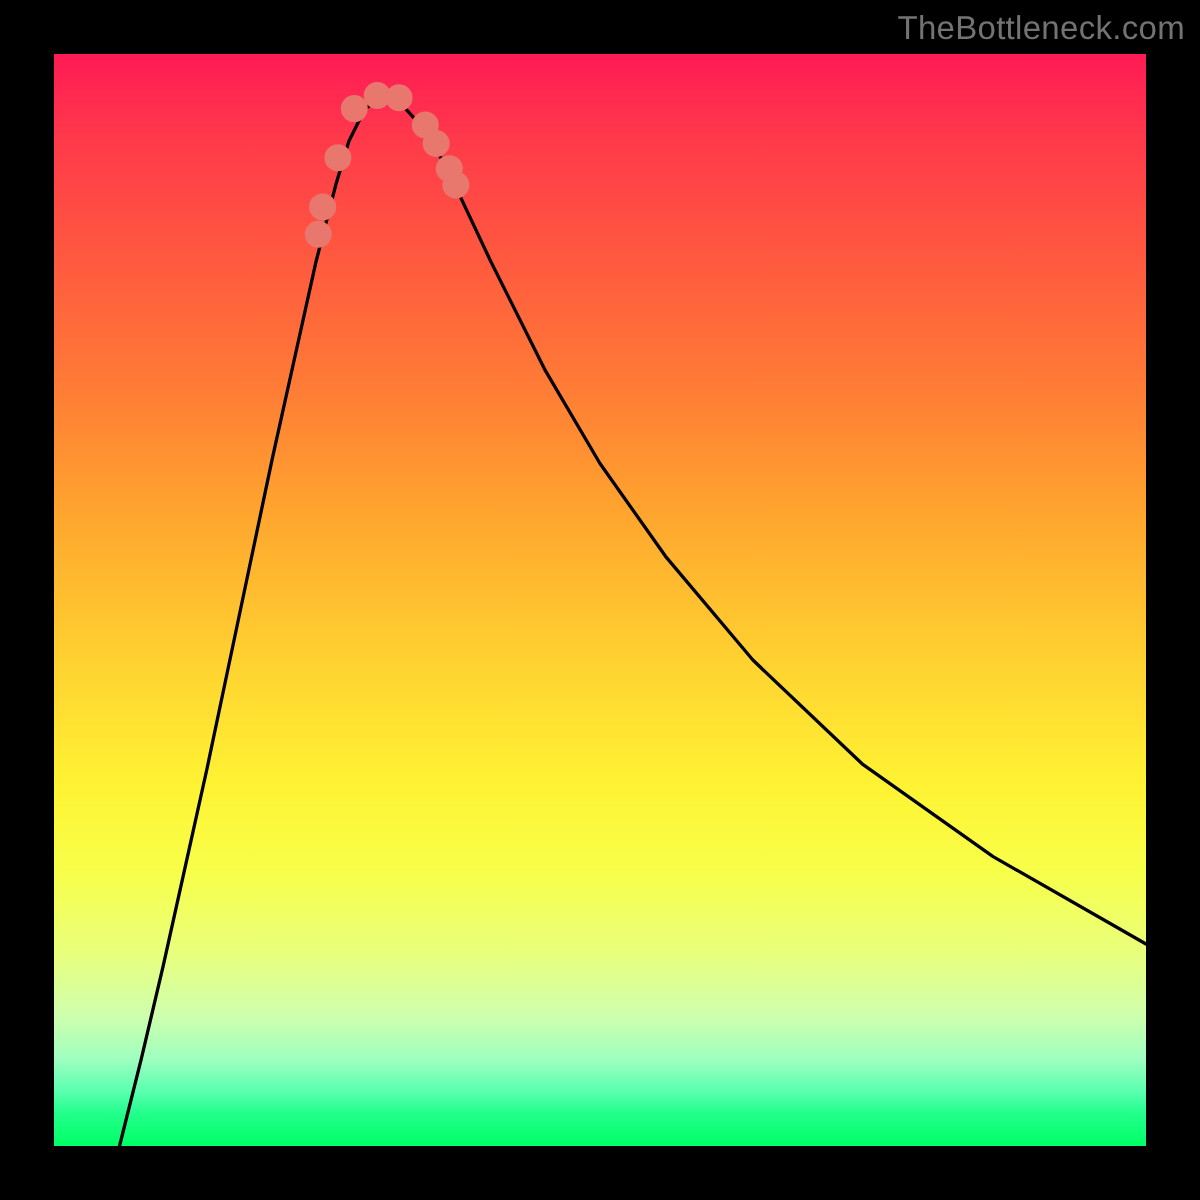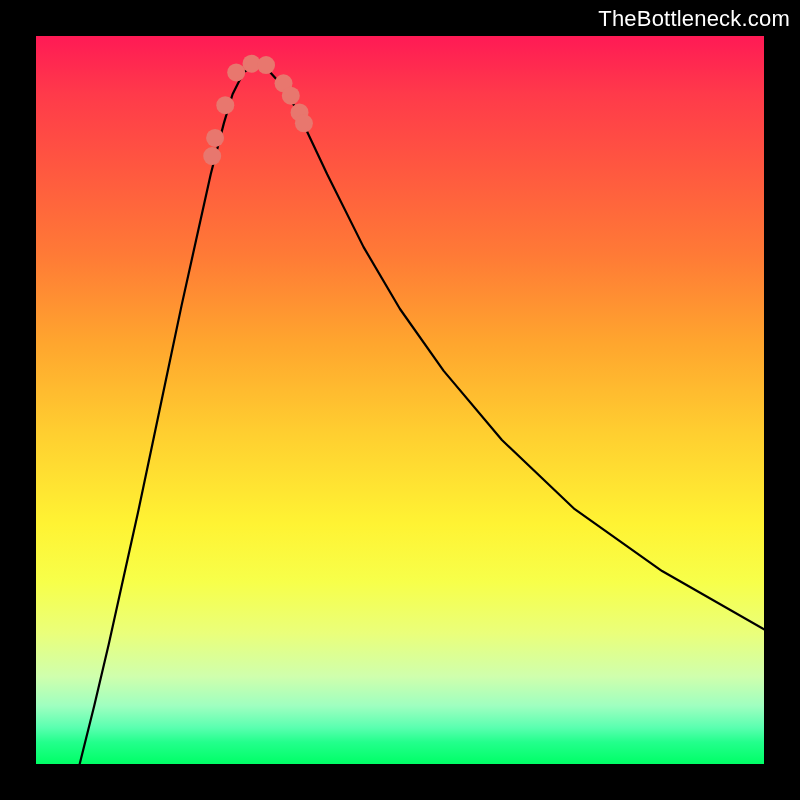--- a/index.html
+++ b/index.html
@@ -45,21 +45,21 @@
     position: absolute;
     inset: 0;
     width: 100%;
     height: 100%;
     overflow: visible;
   }
   .watermark {
     position: absolute;
     top: 6px;
     right: 10px;
-    color: #ffffff;
+    color: #737373;
     font-size: 22px;
     font-weight: 500;
     letter-spacing: 0.2px;
     user-select: none;
   }
 </style>
 </head>
 <body>
 
 <div class="frame">

